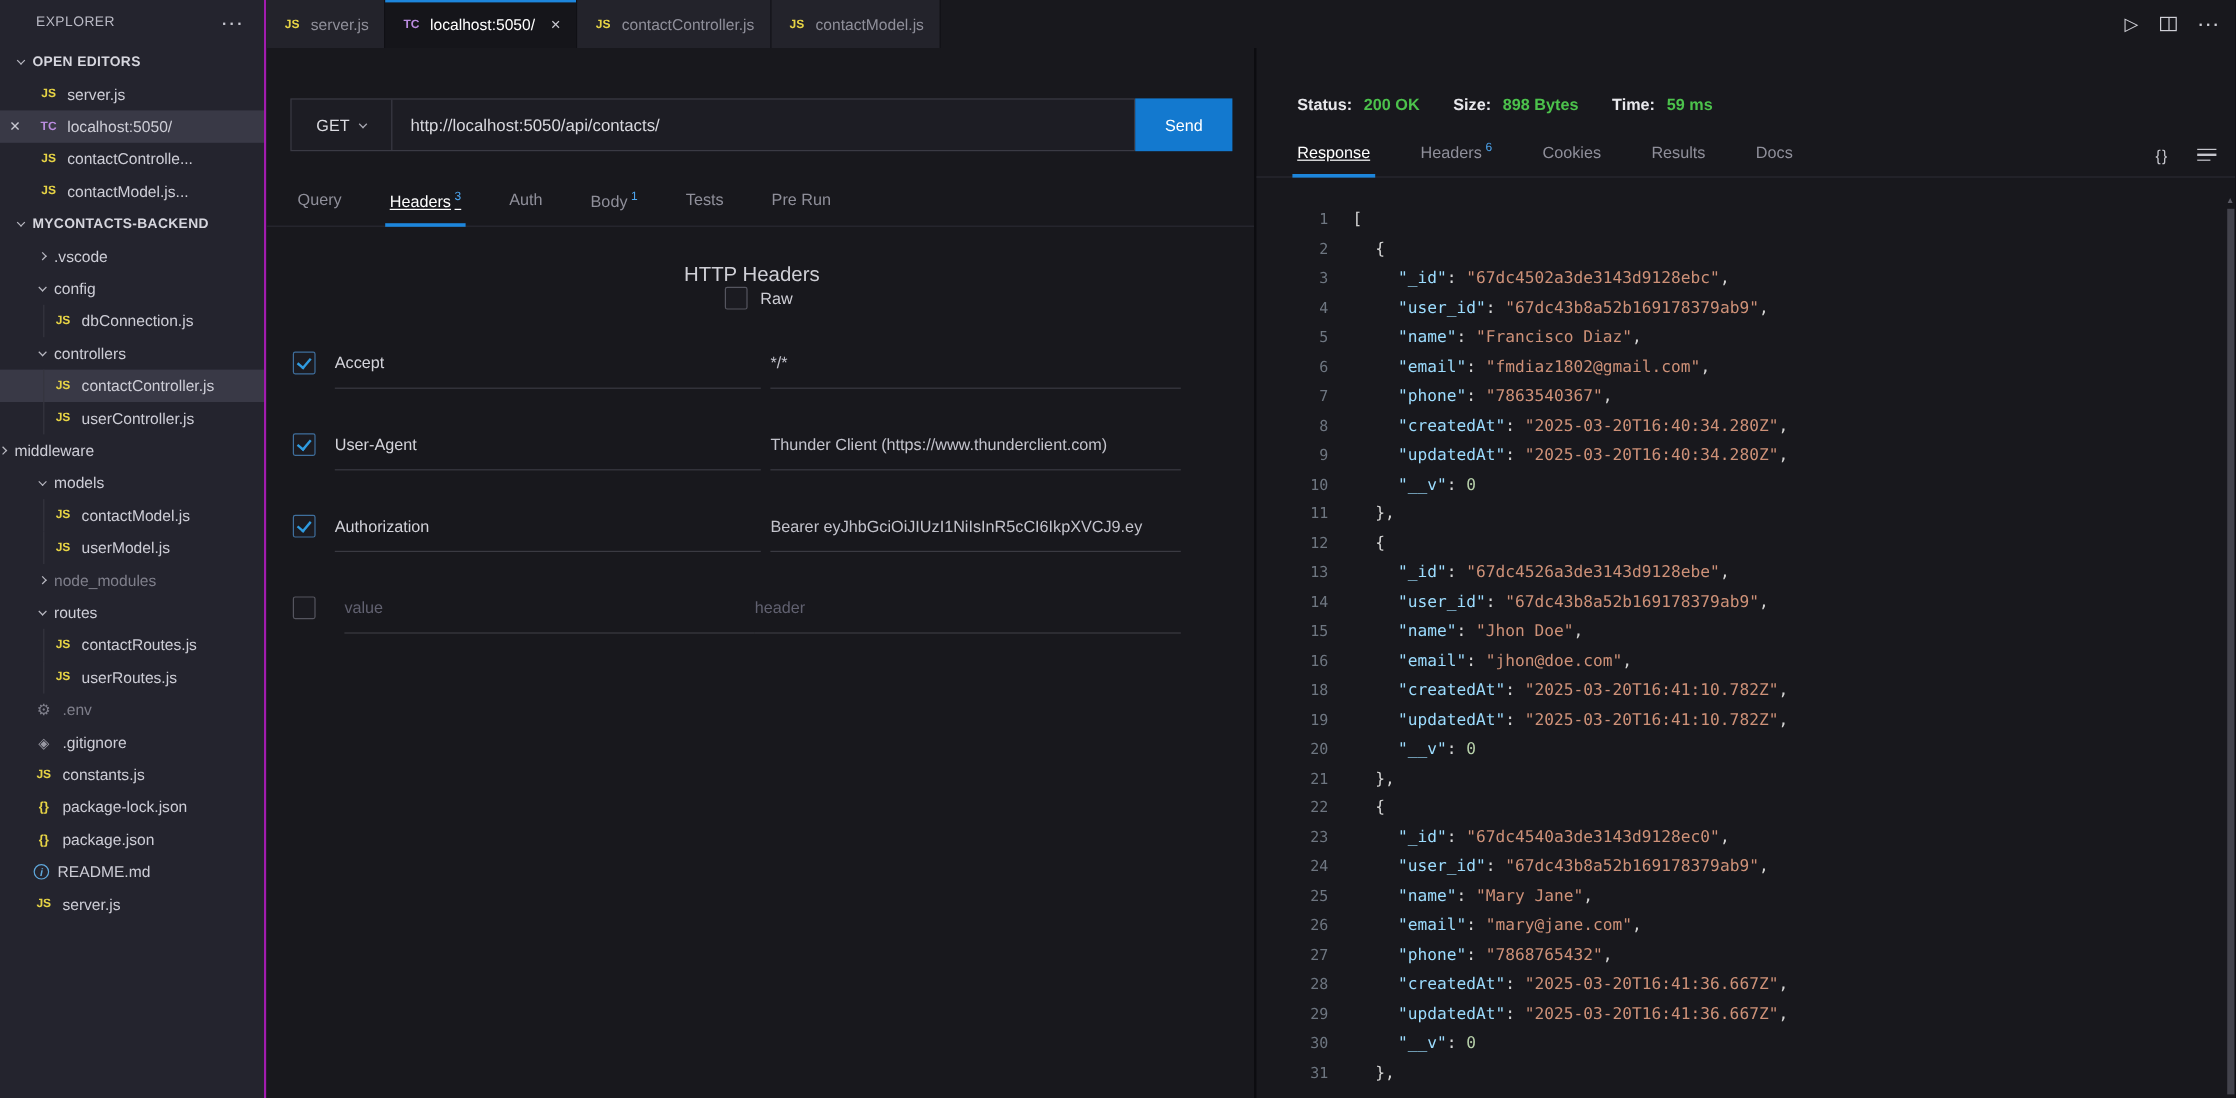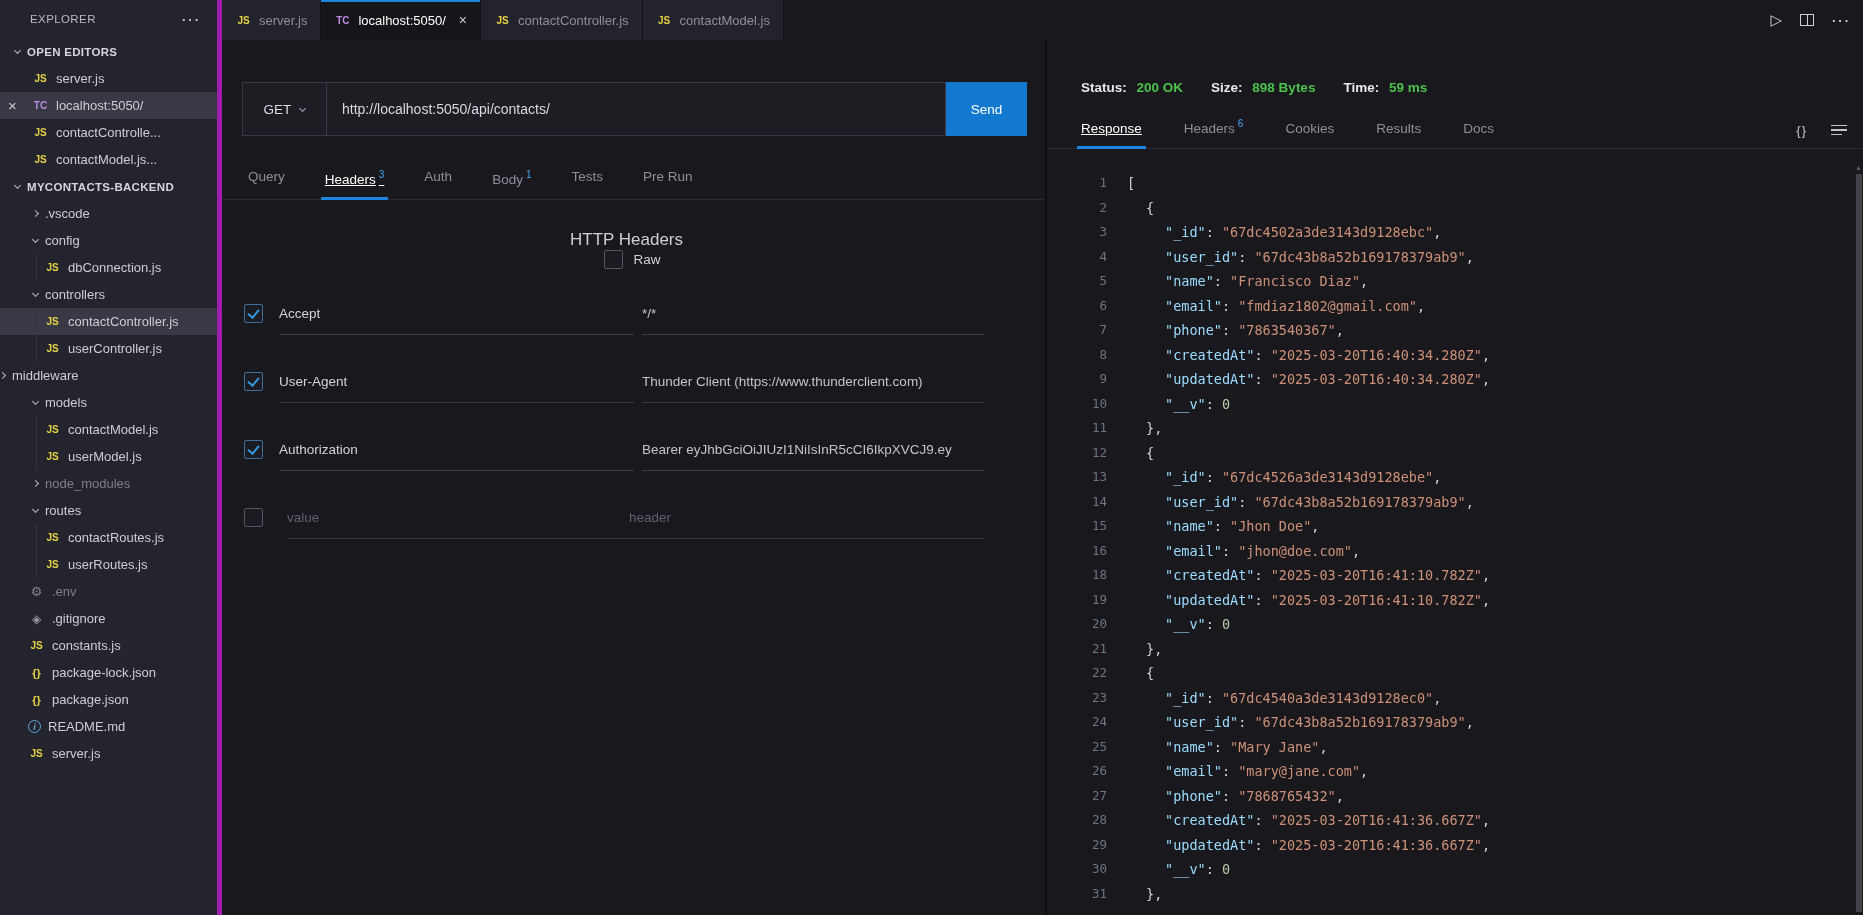--- a/index.html
+++ b/index.html
@@ -4,21 +4,21 @@
 <style>
   * { margin:0; padding:0; box-sizing:border-box; }
   html,body { background:#0e0e12; }
   body { font-family:"Liberation Sans", sans-serif; }
   #window {
     position:relative; width:1863px; height:915px;
     background:#18181d; overflow:hidden; color:#c8c8d2; font-size:13px;
   }
   
   #sidebar { position:absolute; left:0; top:0; width:222px; height:100%;
-    background:#24242e; border-right:5px solid #a21caf; }
+    background:#24242e; border-right:2px solid #a21caf; }
   .sb-header { height:38px; display:flex; align-items:center; justify-content:space-between;
     padding:0 16px 0 30px; color:#b9b9c4; font-size:11.5px; letter-spacing:.4px; }
   .sb-more { color:#c9c9d2; font-weight:bold; letter-spacing:2px; font-size:13px; cursor:pointer; }
   .sb-row { height:27px; display:flex; align-items:center; gap:7px; white-space:nowrap;
     color:#cdcdd6; cursor:pointer; position:relative; }
   .sb-row.sel { background:#393946; }
   .sb-row.dim > .lbl { color:#7f7f8b; }
   .sb-row.dim > .ficon { color:#7f7f8b; }
   .sb-section { font-weight:bold; font-size:11.5px; color:#d6d6de; letter-spacing:.3px; padding-left:15px; }
   .chev { width:5px; height:5px; border-right:1.4px solid #b9b9c2; border-bottom:1.4px solid #b9b9c2;
@@ -44,21 +44,21 @@
   .etab.active { background:#15151a; color:#ffffff; }
   .etab.active::before { content:""; position:absolute; left:0; right:0; top:0; height:2px; background:var(--accent); }
   .etab .tx { color:#c9c9d2; font-size:14px; margin-left:6px; }
   #tab-actions { position:absolute; right:12px; top:0; height:40px; display:flex; align-items:center; gap:18px; color:#cfcfd6; }
   .icon-run { font-size:15px; cursor:pointer; }
   .icon-split { width:14px; height:12px; border:1.2px solid #cfcfd6; position:relative; cursor:pointer; }
   .icon-split::after { content:""; position:absolute; left:50%; top:0; bottom:0; width:1.2px; background:#cfcfd6; }
   .icon-more { font-weight:bold; letter-spacing:2px; cursor:pointer; }
   
   #request { position:absolute; left:222px; top:40px; width:823px; bottom:0; background:#18181d; }
-  .url-row { margin:42px 18px 0 20px; height:54px; display:flex; }
+  .url-row { margin:42px 18px 0 20px; height:44px; display:flex; }
   .url-box { flex:1; display:flex; border:1px solid #3a3a44; background:#1d1d24; }
   .method { width:84px; display:flex; align-items:center; justify-content:center; gap:9px;
     border-right:1px solid #3a3a44; color:#dcdce2; font-size:13.5px; cursor:pointer; }
   .method .chev { border-color:#a8a8b2; margin-top:-2px; }
   .url-input { flex:1; background:transparent; border:none; outline:none; color:#d8d8de;
     font-size:14px; padding:0 15px; font-family:"Liberation Sans", sans-serif; }
   .send-btn { width:81px; background:var(--send); color:#fff; border:none; font-size:13.5px;
     cursor:pointer; font-family:"Liberation Sans", sans-serif; }
   .rtabs { margin-top:33px; padding-left:26px; display:flex; gap:40px; border-bottom:1px solid #2a2a32; }
   .rtab { padding-bottom:12px; color:#8f8f9a; font-size:13.5px; cursor:pointer; position:relative; }

